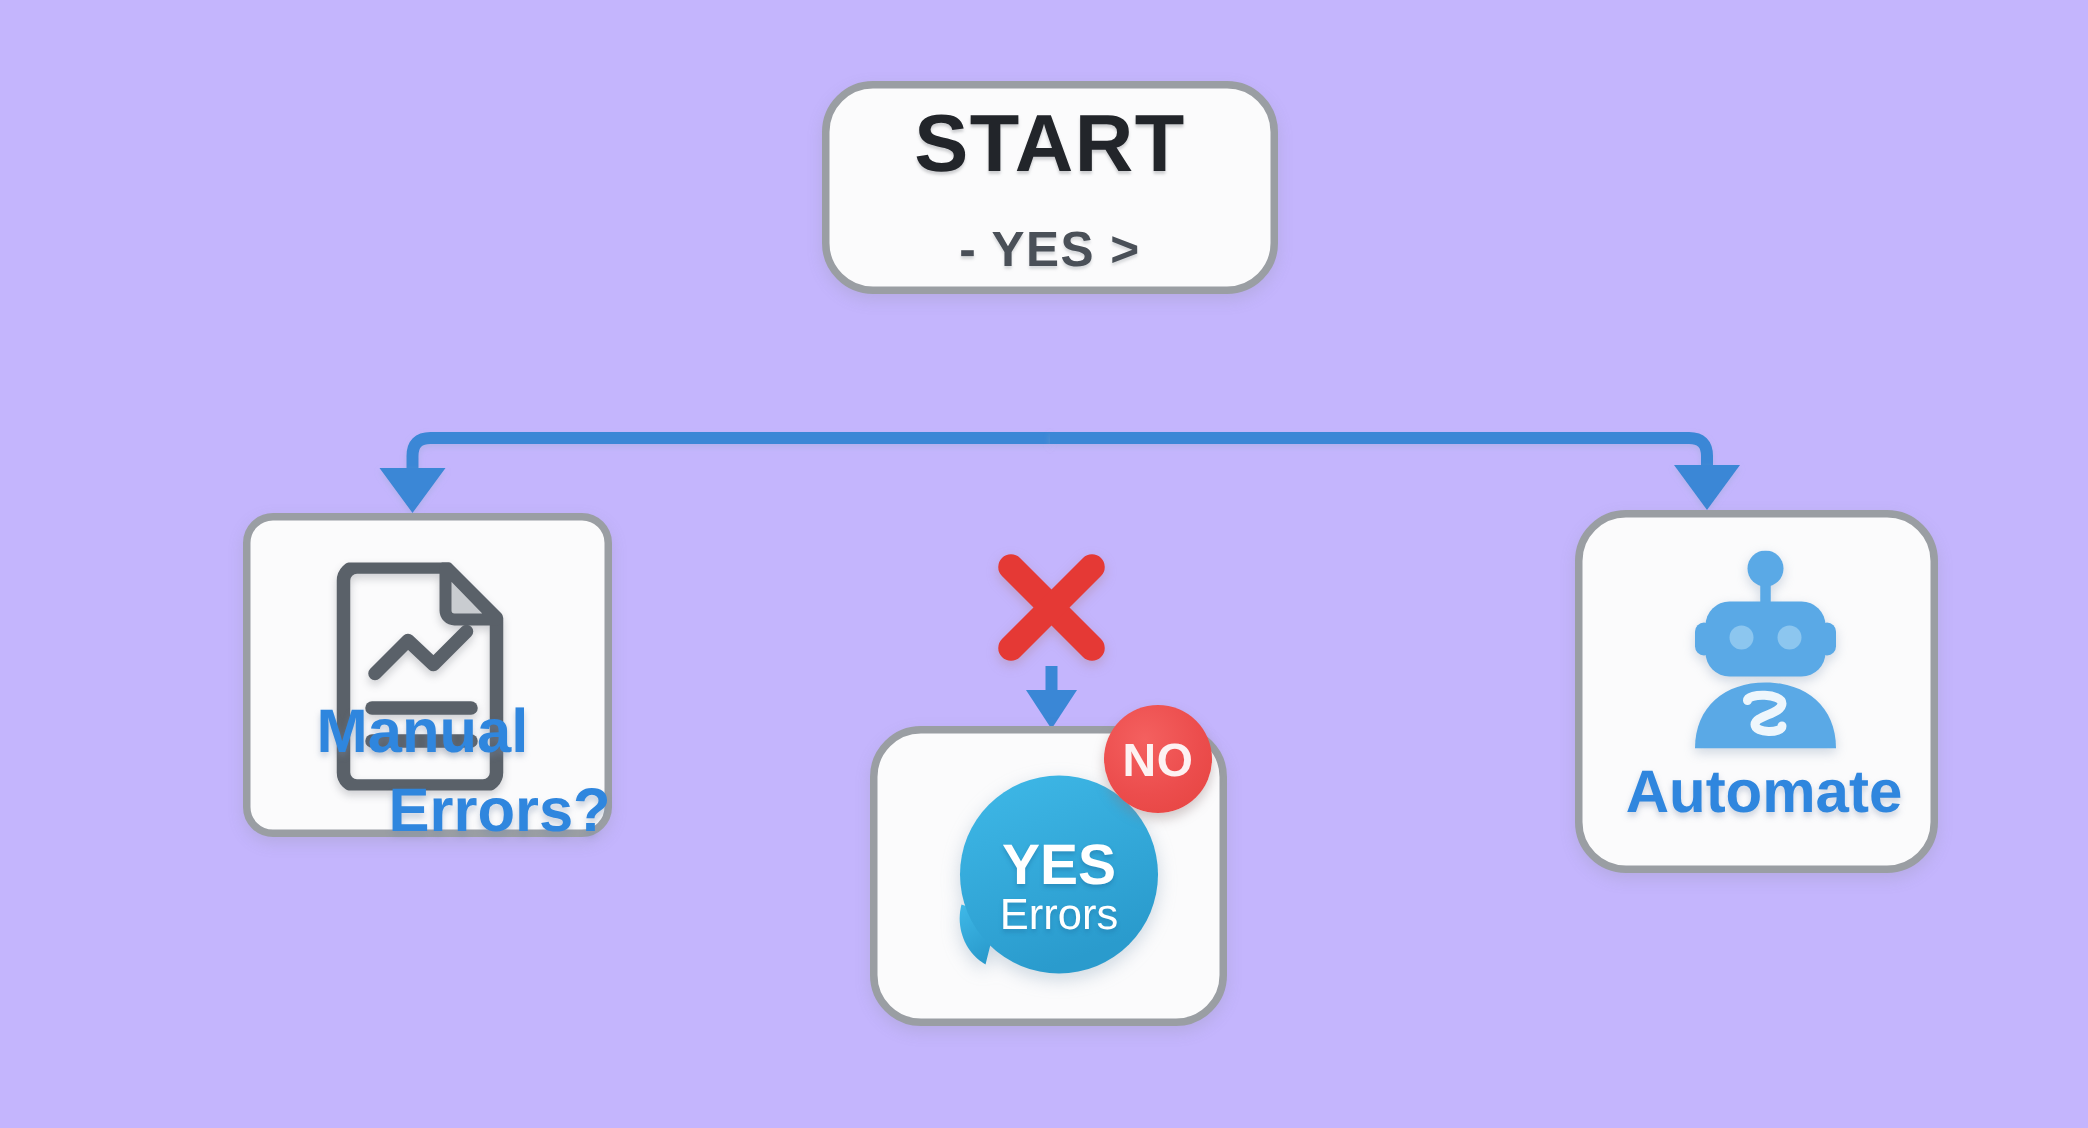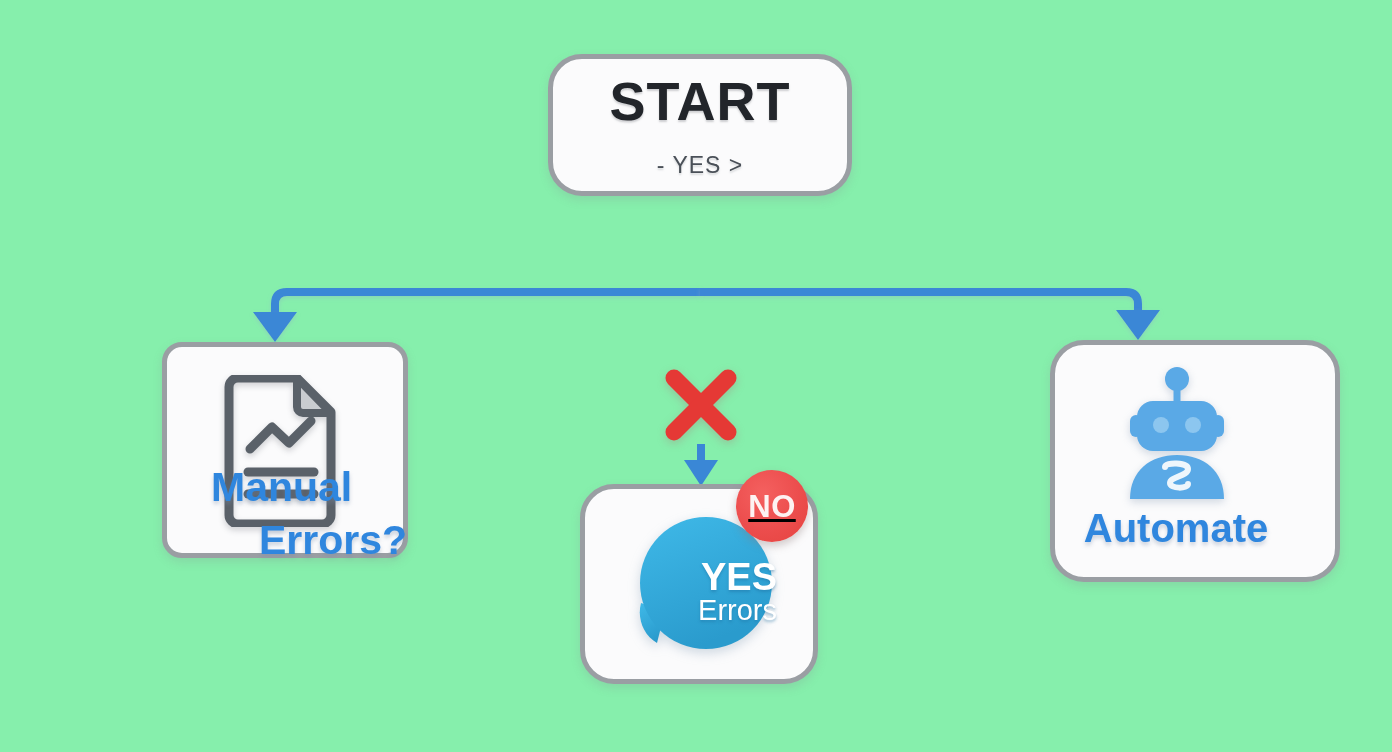--- a/index.html
+++ b/index.html
@@ -7,21 +7,21 @@
     padding: 0;
     background: #ffffff;
   }
   body {
     font-family: "Liberation Sans", sans-serif;
   }
   #canvas {
     position: relative;
     width: 1392px;
     height: 752px;
-    background: #86efac;
+    background: #c4b5fd;
     overflow: hidden;
   }
   .connectors {
     position: absolute;
     left: 0;
     top: 0;
     width: 1392px;
     height: 752px;
     pointer-events: none;
   }
@@ -50,22 +50,22 @@
   .start-title {
     font-size: 54px;
     font-weight: bold;
     color: #22252a;
     letter-spacing: 1px;
     line-height: 1;
     text-shadow: 0 2px 2px rgba(120,124,130,0.35);
   }
   .start-sub {
     margin-top: 26px;
-    font-size: 23px;
-    font-weight: normal;
+    font-size: 33px;
+    font-weight: bold;
     color: #4a5058;
     letter-spacing: 1px;
     line-height: 1;
     text-shadow: 0 2px 2px rgba(150,154,160,0.35);
   }
 
   
   #node-manual {
     left: 122px;
     top: 342px;
@@ -111,21 +111,21 @@
     filter: drop-shadow(0 4px 6px rgba(120,150,175,0.35));
   }
   .bubble-text {
     position: absolute;
     left: 50px;
     top: 26px;
     width: 142px;
     height: 152px;
     display: flex;
     flex-direction: column;
-    align-items: flex-end;
+    align-items: center;
     justify-content: center;
     pointer-events: none;
   }
   .bubble-yes {
     font-size: 38px;
     font-weight: bold;
     color: #ffffff;
     line-height: 1;
     text-shadow: 0 2px 3px rgba(30,110,160,0.45);
   }
@@ -142,35 +142,34 @@
     left: 151px;
     top: -19px;
     width: 72px;
     height: 72px;
     border-radius: 50%;
     background: radial-gradient(circle at 38% 32%, #f4605f 0%, #ec4d4d 55%, #e5433f 100%);
     display: flex;
     align-items: center;
     justify-content: center;
     box-shadow: 0 4px 8px rgba(140,120,120,0.40);
-    text-decoration: underline;
   }
   .no-badge span {
     font-size: 31px;
     font-weight: bold;
     color: #fdf2f2;
     line-height: 1;
     letter-spacing: 0.5px;
   }
 
   
   #node-automate {
     left: 1050px;
     top: 340px;
-    width: 290px;
+    width: 242px;
     height: 242px;
     border-radius: 34px;
   }
   .robot-icon {
     position: absolute;
     left: 63px;
     top: 22px;
     width: 118px;
     height: 132px;
     filter: drop-shadow(0 3px 4px rgba(140,160,185,0.40));

